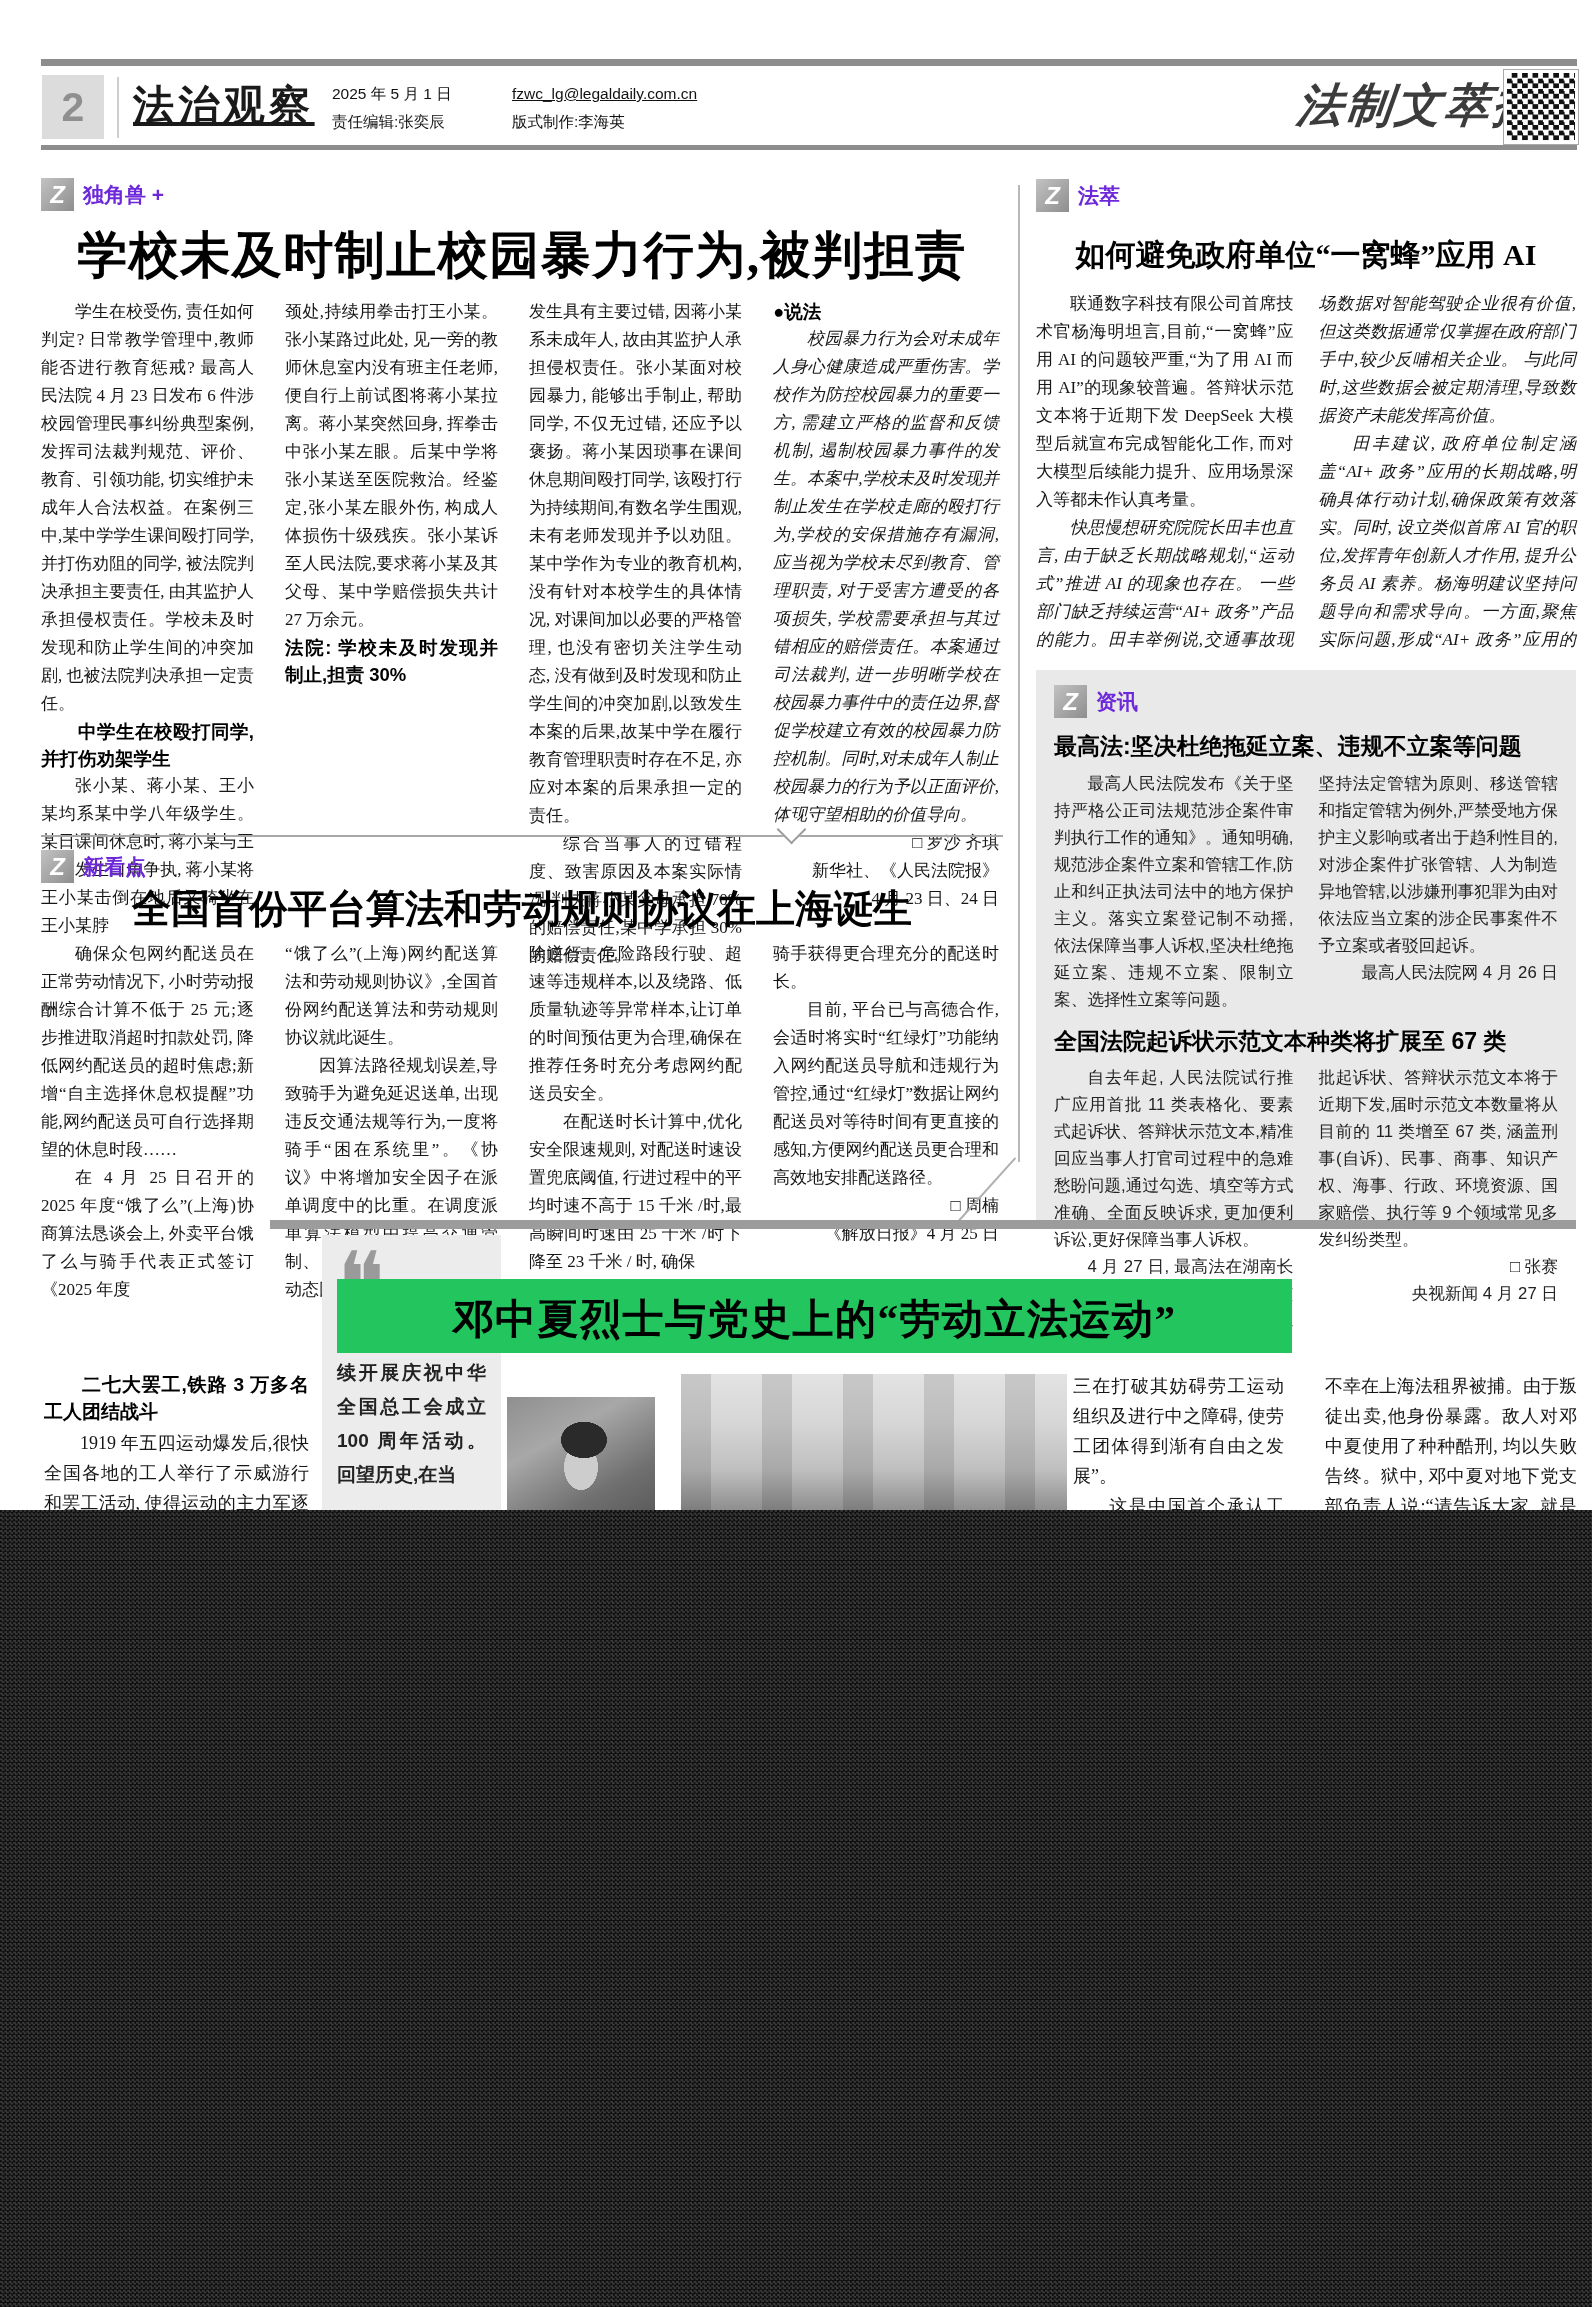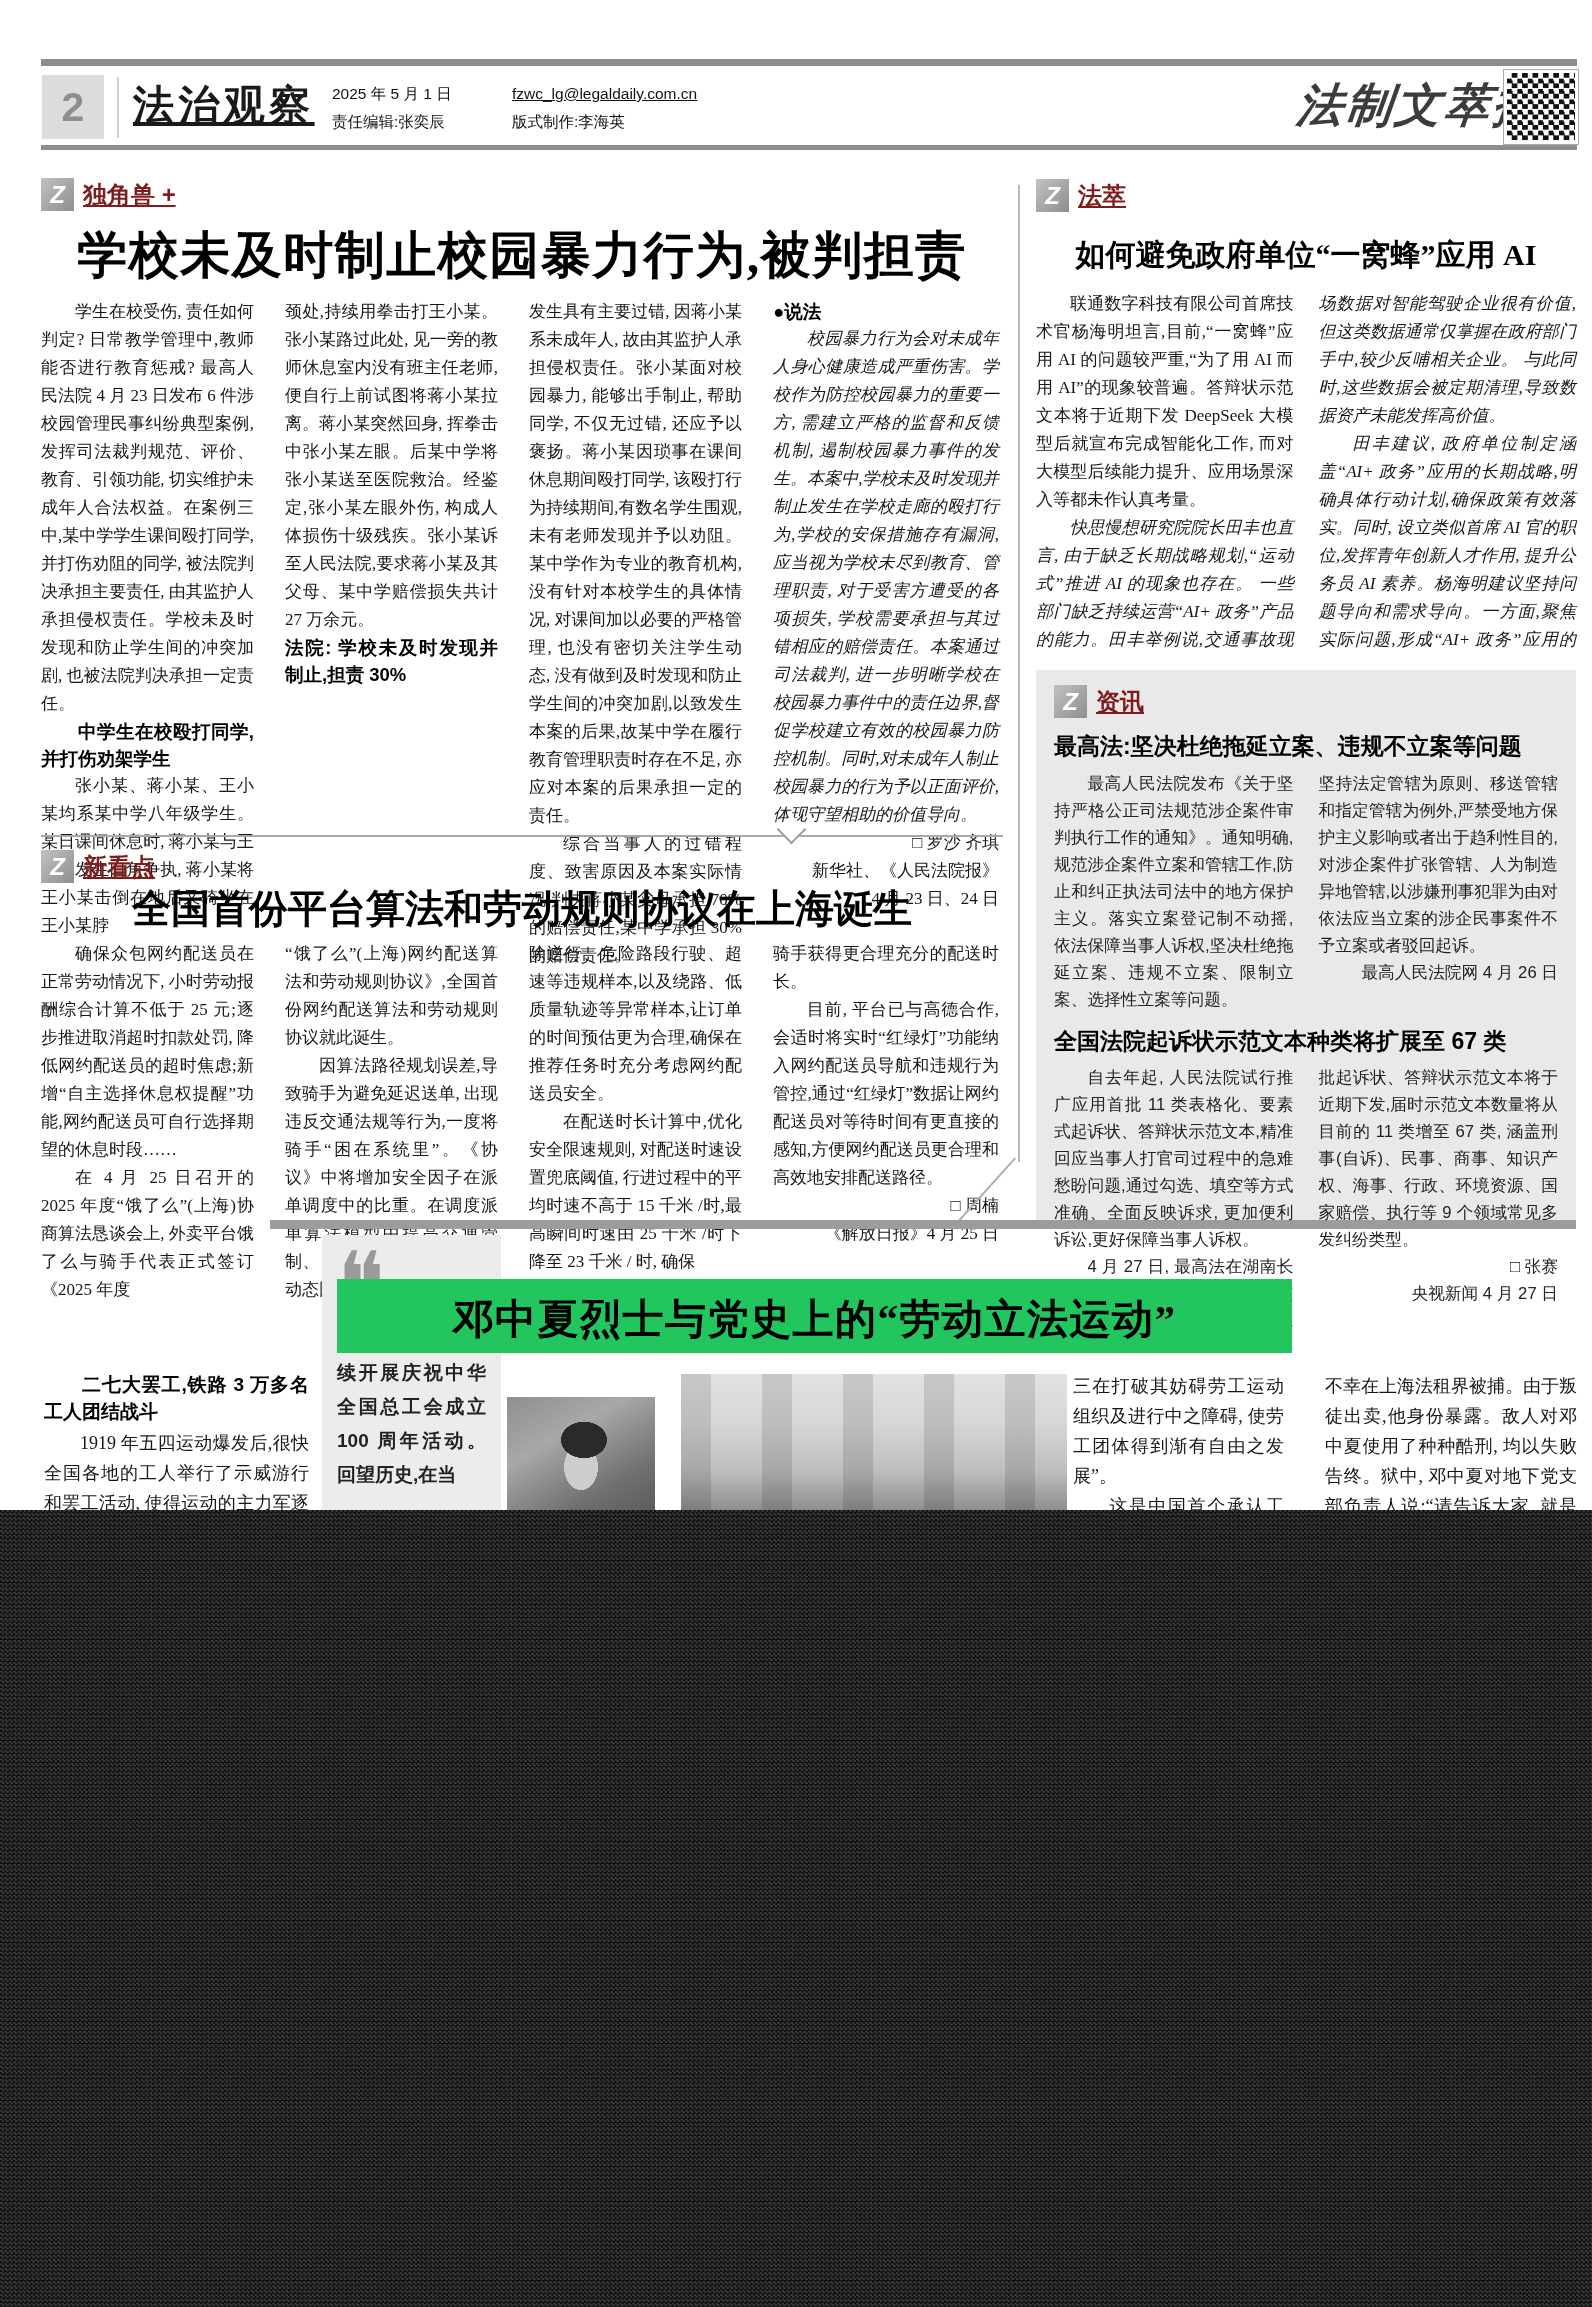--- a/index.html
+++ b/index.html
@@ -17,21 +17,21 @@
   .masthead{font-size:46px;font-weight:bold;color:#3c3c3c;letter-spacing:3px;
             transform:skewX(-6deg);font-style:italic;}
   .qr{background:
       repeating-conic-gradient(#111 0% 25%, #fff 0% 50%);
       background-size:10.4px 10.4px;border:3.7px solid #fff;outline:1.5px solid #aaa;}
   
   .tagrow{display:flex;align-items:center;gap:9px;}
   .zbox{width:33px;height:33px;background:linear-gradient(135deg,#c2c2c2 0%,#8e8e8e 100%);
         color:#fff;font-weight:bold;font-size:24px;text-align:center;line-height:33px;
         font-style:italic;font-family:"Liberation Sans",sans-serif;}
-  .taglabel{font-size:24px;font-weight:bold;color:#7f1d1d;text-decoration:underline;}
+  .taglabel{font-size:21px;font-weight:bold;color:#6d28d9;}
   
   .headline{font-weight:bold;text-align:center;color:#000;}
   .h-main{font-size:50px;letter-spacing:1.5px;}
   .h-xkd{font-size:39px;}
   .h-fc{font-size:30px;}
   .h-dzx{font-size:41px;letter-spacing:1.5px;}
   
   .bodycol{font-size:17px;line-height:28px;text-align:justify;color:#161616;}
   .bodycol p{margin:0;}
   .ind{text-indent:2em;}

